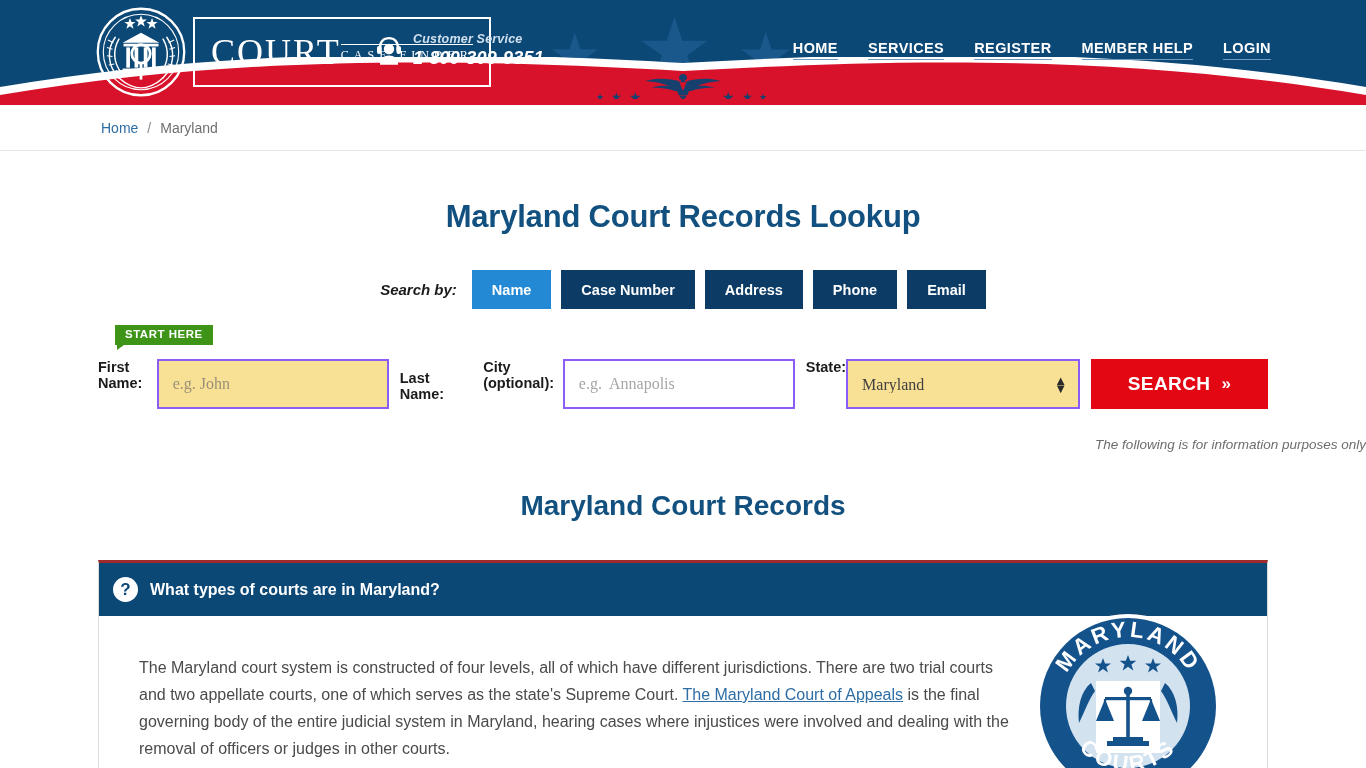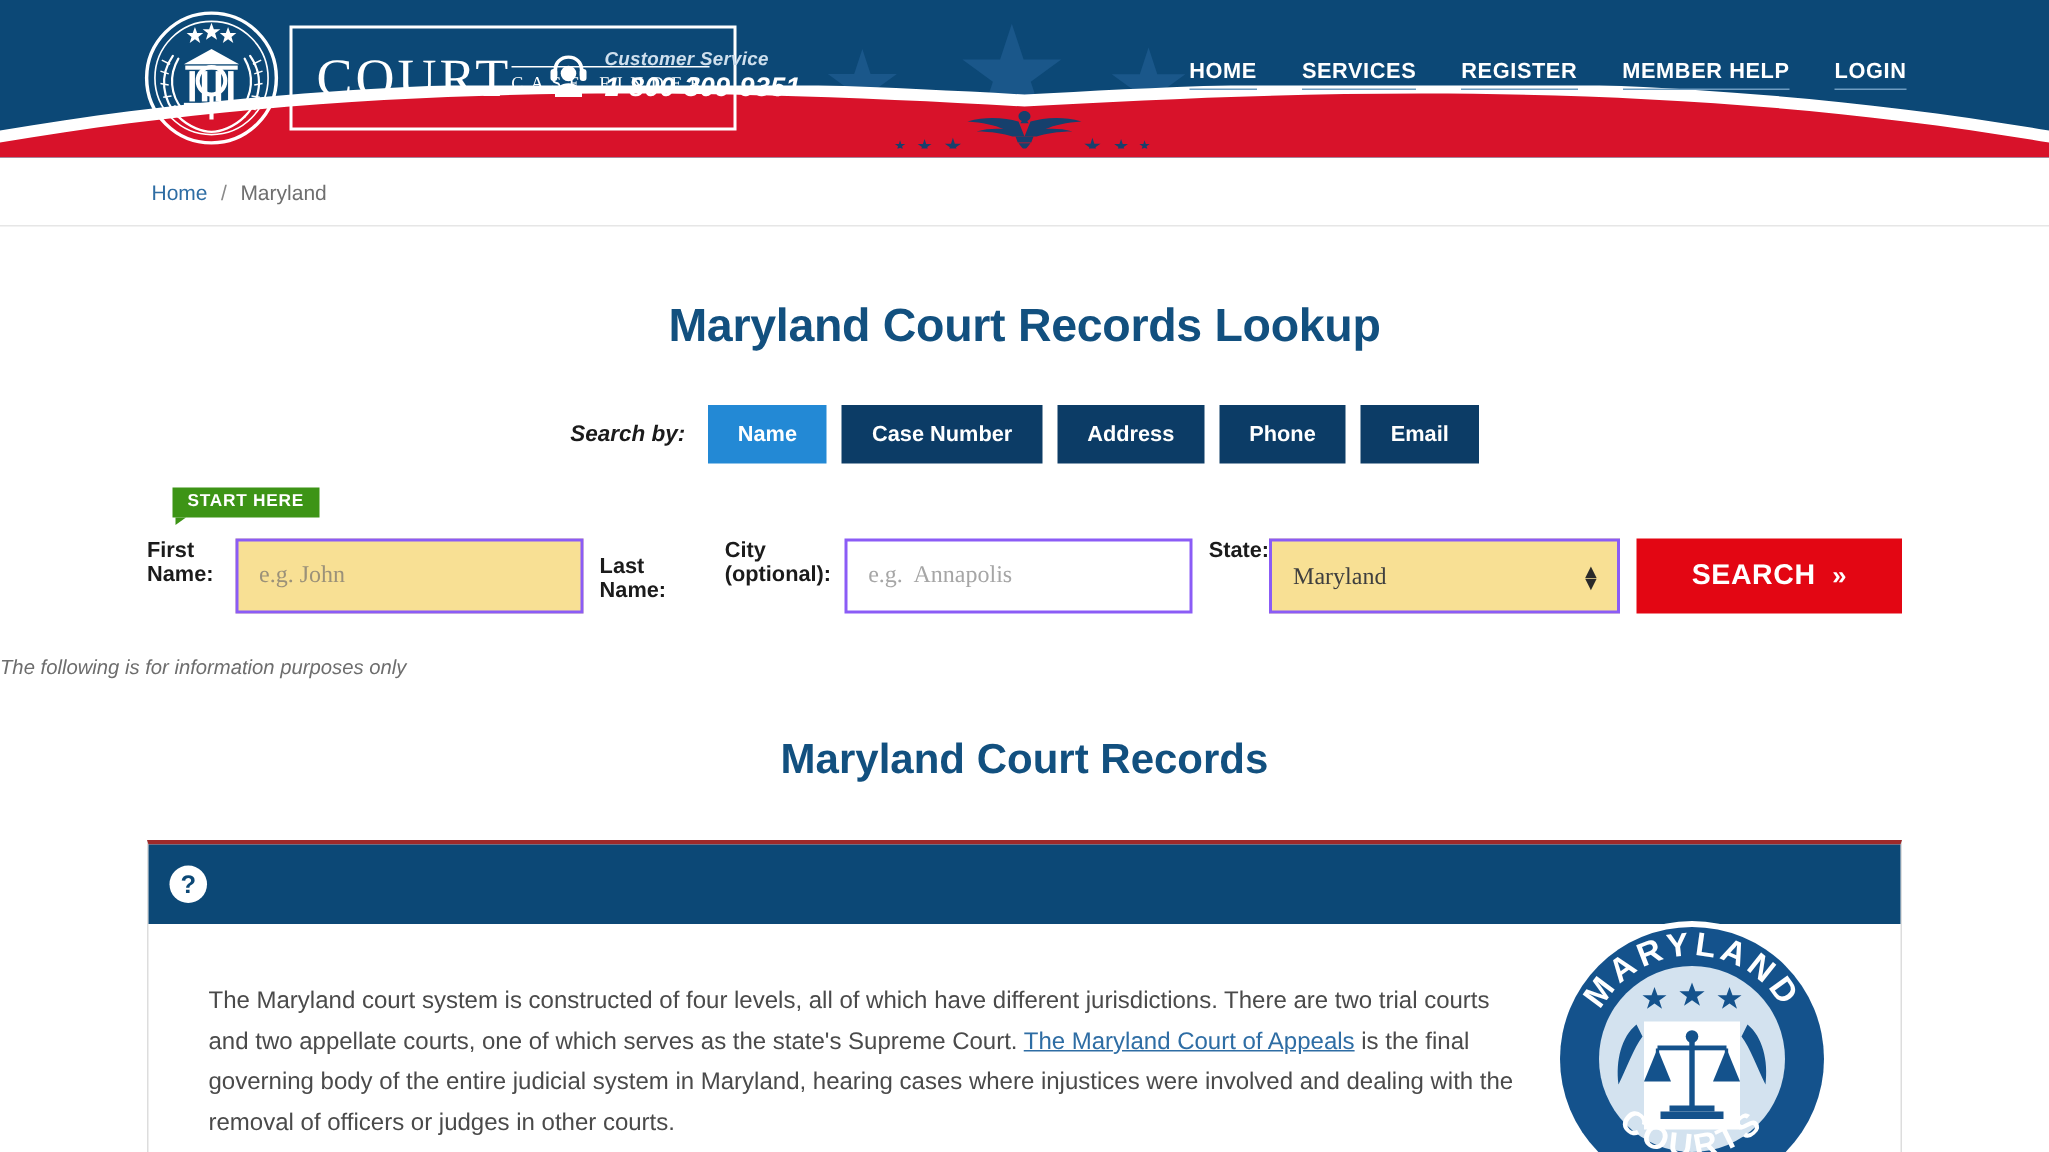--- a/index.html
+++ b/index.html
@@ -54,21 +54,21 @@
     font-size: 12px; line-height: 14px;
     letter-spacing: 5px;
     color: #ffffff;
     border-top: 1px solid #ffffff;
     margin-top: 3px; padding-top: 3px;
     width: 100%;
     text-align: center;
   }
 
   .cs-block {
-    position: absolute; left: 364px; top: 33px;
+    position: absolute; left: 374px; top: 33px;
     display: flex; align-items: center; gap: 9px;
   }
   .cs-text { line-height: 1; }
   .cs-label {
     font-size: 12.5px; font-style: italic; font-weight: bold;
     color: #cfe0ee; letter-spacing: .2px; margin-bottom: 3px;
   }
   .cs-phone {
     font-size: 18px; font-style: italic; font-weight: bold;
     color: #ffffff; letter-spacing: .2px;
@@ -209,24 +209,25 @@
     border: none;
     font-family: "Liberation Sans", sans-serif;
     font-size: 19px; font-weight: bold; letter-spacing: .4px;
     display: flex; align-items: center; justify-content: center;
     gap: 11px;
     cursor: pointer;
   }
   .chev { font-size: 17px; }
 
   .info-note {
-    text-align: left;
+    text-align: right;
     font-size: 13.5px; font-style: italic;
     color: #6d6d6d;
     margin-top: 28px;
+    margin-left: 32px;
   }
 
   .section-title {
     text-align: center;
     font-size: 28px; font-weight: bold;
     color: #12507f;
     margin-top: 38px;
   }
 
   
@@ -434,20 +435,21 @@
     </div>
   </div>
 
   <div class="info-note">The following is for information purposes only</div>
 
   <h2 class="section-title">Maryland Court Records</h2>
 
   <div class="panel">
     <div class="panel-head">
       <span class="q-icon">?</span>
+      <span class="panel-title">What types of courts are in Maryland?</span>
     </div>
     <div class="panel-body">
       <p><span>The Maryland court system is constructed of four levels, all of which have different jurisdictions. There are two trial courts and two appellate courts, one of which serves as the state's Supreme Court. </span><a href="#">The Maryland Court of Appeals</a><span> is the final governing body of the entire judicial system in Maryland, hearing cases where injustices were involved and dealing with the removal of officers or judges in other courts.</span></p>
 
       <div class="seal-wrap">
         <svg viewBox="0 0 190 190">
           <defs>
             <path id="arcTop" d="M 26 95 A 69 69 0 0 1 164 95"></path>
             <path id="arcBot" d="M 30 95 A 65 65 0 0 0 160 95"></path>
           </defs>

